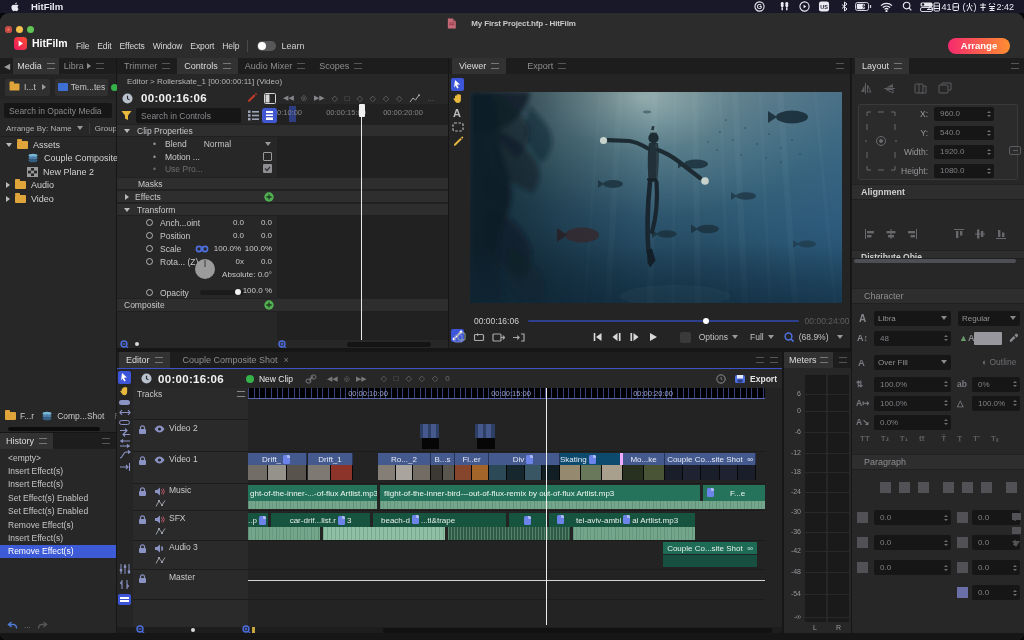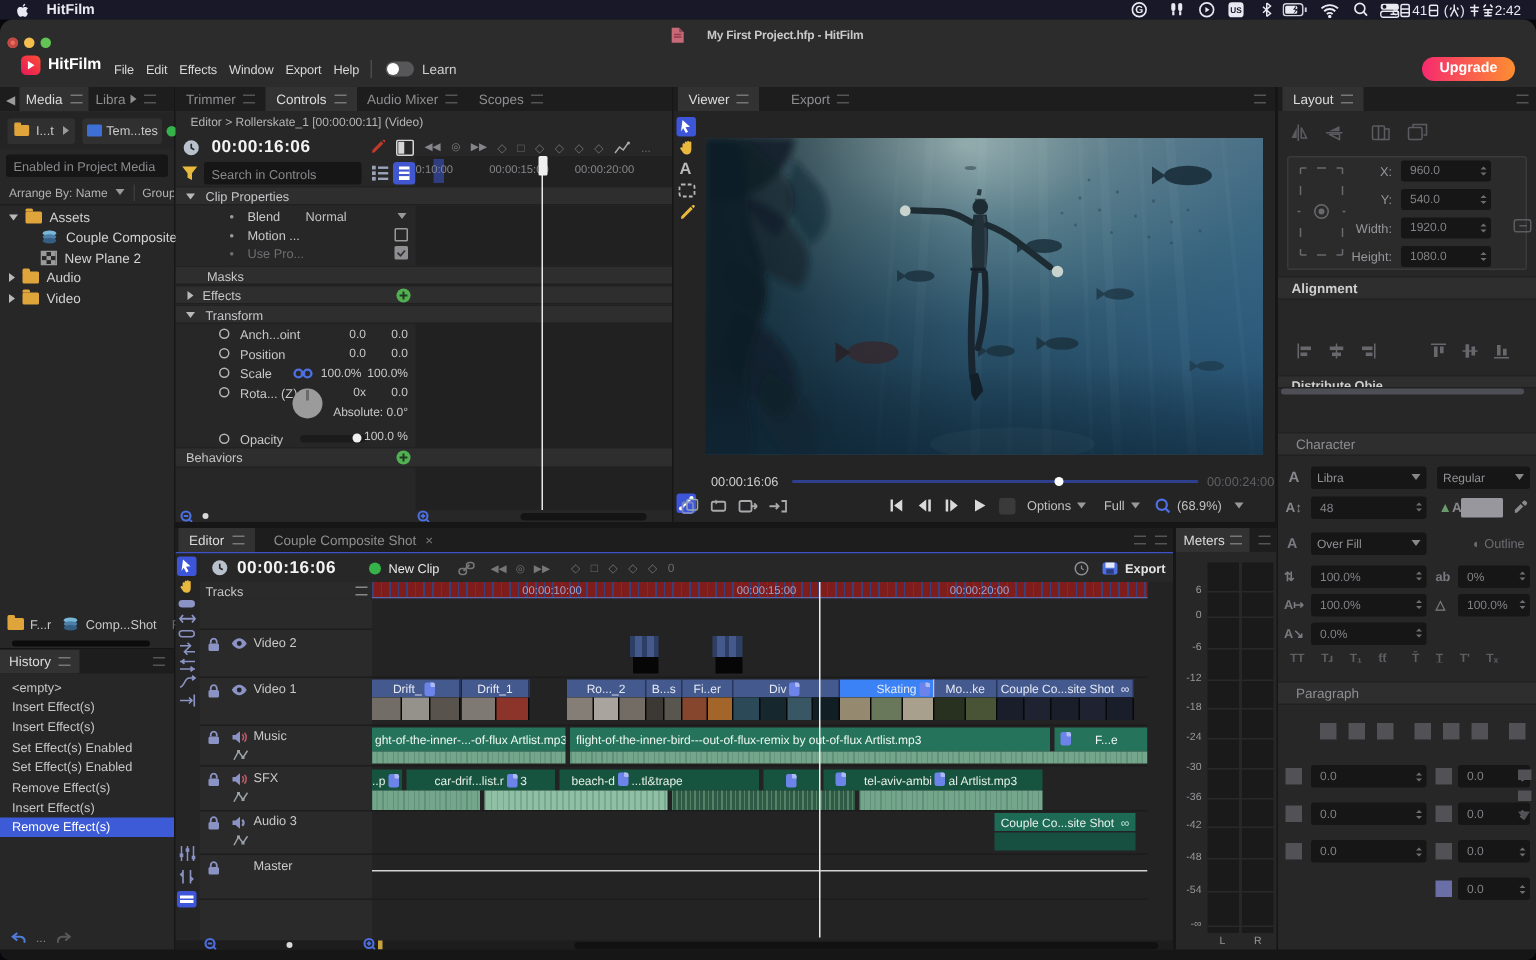--- a/index.html
+++ b/index.html
@@ -154,21 +154,21 @@
           <span class="menu">Window</span>
           <span class="menu">Export</span>
           <span class="menu" style="margin-right:8px">Help</span>
   <span style="width:1px;height:12px;background:#4a4a4a;margin-right:9px"></span>
   <span style="width:19px;height:10px;background:#57575a;border-radius:5px;position:relative;margin-right:5px">
             <i style="position:absolute;left:1px;top:1px;width:8px;height:8px;border-radius:50%;background:#fdfdfd"></i>
           </span>
   <span style="color:#cecece;font-size:9px">Learn</span>
  </div>
  <div class="abs r" style="left:948px;top:3.5px;width:62px;height:16.5px;border-radius:8.5px;background:linear-gradient(90deg,#f62a6e,#fd8e31);justify-content:center">
-          <b style="color:#fff;font-size:9.5px">Upgrade</b>
+          <b style="color:#fff;font-size:9.5px">Arrange</b>
         </div>
 </div>
 
 <div id="panels" class="abs" style="left:0;top:45px;width:1024px;height:582px;background:#161617">
 
 <div class="abs" style="left:0;top:0;width:116px;height:374px;background:#272728">
  <div class="tabbar" style="position:absolute;left:0;top:0;width:116px;height:16px">
   <span style="color:#9a9a9a;font-size:8px;display:flex;align-items:center;padding:0 3px 0 4px">◀</span>
   <span class="tab on" style="padding:0 4px">Media<span class="ham" style="border-color:#777"></span></span>
   <span class="tab" style="padding:0 5px">Libra <span class="tri-r" style="border-left-color:#8e8e90;margin-left:3px"></span><span class="ham"></span></span>
@@ -178,21 +178,21 @@
               <span class="fold s"></span>
               <span style="color:#c9c9c9;font-size:8.5px">I...t</span>
               <span class="tri-r" style="border-left-color:#9a9a9a;margin-left:2px"></span>
             </div>
   <div class="r" style="background:#303031;border-radius:2px;height:17px;margin-left:5px;padding:0 3px;gap:3px">
               <span style="width:10px;height:8px;background:#3d6fd4;border-radius:1px;flex:none"></span>
               <span style="color:#c9c9c9;font-size:8.5px">Tem...tes</span>
             </div>
   <span style="width:7px;height:7px;border-radius:50%;background:#35b24a;margin-left:3px;flex:none"></span>
  </div>
- <div class="inp abs" style="left:4px;top:45px;width:108px;height:15px">Enabled in Project Media</div>
+ <div class="inp abs" style="left:4px;top:45px;width:108px;height:15px">Search in Opacity Media</div>
  <div class="abs r" style="left:0;top:62px;width:116px;height:17px;border-bottom:1px solid #1e1e1f;color:#b2b2b2;font-size:8px;overflow:hidden">
   <span style="margin-left:6px;white-space:nowrap">Arrange By: Name</span>
             <span class="tri-d" style="border-top-color:#999;margin-left:5px"></span>
   <span style="width:1px;height:11px;background:#3a3a3a;margin:0 5px 0 6px;flex:none"></span>
             <span style="white-space:nowrap">Group By</span>
  </div>
  <div class="abs" style="left:0;top:80px;width:116px;height:294px">
   <div class="r" style="height:13.5px;gap:5px">
               <span class="tri-d" style="margin-left:6px"></span>
               <span class="fold"></span>
@@ -397,21 +397,21 @@
             <span style="position:absolute;left:9.2px;top:1px;width:1.6px;height:7px;background:#6a6a6a"></span>
           </div>
  <div class="abs r" style="left:0;top:228px;width:160px;height:13px;color:#c9c9c9;font-size:8.5px">
             <span style="width:7px;height:7px;border:1.3px solid #b5b5b5;border-radius:50%;margin-left:29px"></span>
             <span style="margin-left:7px">Opacity</span>
   <span style="margin-left:11px;width:44px;height:5px;background:#1b1b1c;border-radius:2.5px;position:relative">
               <i style="position:absolute;right:3px;top:-1px;width:6px;height:6px;border-radius:50%;background:#f0f0f0"></i>
             </span>
           </div>
  <div class="hdr abs r" style="left:0;top:240px;width:331px;height:14px">
-            <span style="margin-left:7px">Behaviors</span>
+            <span style="margin-left:7px">Composite</span>
             <svg style="position:absolute;left:147px" width="10" height="10" viewBox="0 0 10 10">
               <circle cx="5" cy="5" r="4.7" fill="#52b052"></circle>
               <path d="M5 2.4v5.2M2.4 5h5.2" stroke="#1e3a1e" stroke-width="1.3"></path>
             </svg>
           </div>
 
  <div class="abs" style="left:0;top:158px;width:155px;color:#c9c9c9;font-size:8px;text-align:right">
   <div style="height:13px;line-height:13px"><span style="display:inline-block;width:126px">0.0</span><span style="display:inline-block;width:28px">0.0</span></div>
   <div style="height:13px;line-height:13px"><span style="display:inline-block;width:126px">0.0</span><span style="display:inline-block;width:28px">0.0</span></div>
   <div style="height:13px;line-height:13px"><span style="display:inline-block;width:123px">100.0%</span><span style="display:inline-block;width:31px;white-space:nowrap">100.0%</span></div>
@@ -645,21 +645,21 @@
                 <path d="M8.7 1v8" stroke="#d9d9d9" stroke-width="1.7"></path>
               </svg>
    <svg width="10" height="10" viewBox="0 0 10 10">
                 <path d="M3.5 1l5 4-5 4z" fill="#d9d9d9"></path>
                 <path d="M1.3 1v8" stroke="#d9d9d9" stroke-width="1.7"></path>
               </svg>
    <svg width="9" height="10" viewBox="0 0 9 10">
                 <path d="M1 1l7 4-7 4z" fill="#d9d9d9"></path>
               </svg>
   </div>
-  <div class="r" style="position:absolute;right:21px;font-size:8.5px;color:#c2c2c2">
+  <div class="r" style="position:absolute;right:7px;font-size:8.5px;color:#c2c2c2">
    <span style="width:11px;height:11px;background:#3a3a3b;border-radius:2px;margin-right:8px;display:inline-block"></span>
    <span>Options</span>
               <span class="tri-d" style="border-top-color:#999;margin-left:4px"></span>
    <span style="margin-left:12px">Full</span>
               <span class="tri-d" style="border-top-color:#999;margin-left:4px"></span>
    <svg width="11" height="11" viewBox="0 0 11 11" style="margin-left:10px">
                 <circle cx="4.5" cy="4.5" r="3.4" fill="none" stroke="#4d6fe0" stroke-width="1.5"></circle>
                 <path d="M7 7l2.6 2.6" stroke="#4d6fe0" stroke-width="1.5"></path>
               </svg>
    <span style="margin-left:4px">(68.9%)</span>
@@ -1010,21 +1010,21 @@
                 <rect x="3.5" y="5.5" width="5" height="3" fill="#2a3b80"></rect>
               </svg>
    <b style="color:#e4e4e4;font-size:8.5px;margin-left:4px">Export</b>
   </div>
  </div>
 
  <div class="abs r" style="left:16px;top:36px;width:115px;height:11px;background:#2a2a2b;color:#c6c6c6;font-size:8.5px">
             <span style="margin-left:4px">Tracks</span>
             <span class="ham abs" style="left:99px;border-color:#888"></span>
           </div>
- <div class="abs" style="left:131px;top:36px;width:517px;height:11px;background:#7f1d1d;border-bottom:1.5px solid #5a68ae;overflow:hidden">
+ <div class="abs" style="left:131px;top:36px;width:517px;height:11px;background:#000000;border-bottom:1.5px solid #5a68ae;overflow:hidden">
   <div class="abs" style="left:0;top:0;width:517px;height:11px;background:repeating-linear-gradient(90deg,#37427b 0 1px,transparent 1px 5.72px),repeating-linear-gradient(90deg,#414c88 0 1px,transparent 1px 28.6px)"></div>
   <span class="abs" style="left:120px;transform:translateX(-50%);color:#9aa3d0;font-size:7.5px;top:1px">00:00:10:00</span>
   <span class="abs" style="left:263px;transform:translateX(-50%);color:#9aa3d0;font-size:7.5px;top:1px">00:00:15:00</span>
   <span class="abs" style="left:405px;transform:translateX(-50%);color:#9aa3d0;font-size:7.5px;top:1px">00:00:20:00</span>
  </div>
 
  <div class="abs" style="left:0;top:17px;width:16px;height:258px;background:#252526">
   <div style="width:13px;height:13px;background:#3d55d8;border-radius:2px;margin:2px 0 2px 1px">
               <svg width="13" height="13" viewBox="0 0 13 13">
                 <path d="M4 2l5 4.5-3 .3 1.7 3-1.5.8-1.7-3.1L3 9.7z" fill="#fff"></path>
@@ -1154,21 +1154,21 @@
             <div class="abs r" style="left:0px;top:54px;width:59px;height:12px;background:#44598e;border-right:1px solid #28335a;justify-content:center;color:#e6eaf5;font-size:8px;white-space:nowrap;overflow:hidden">Drift_<span style="display:inline-block;width:7px;height:9px;background:#6c84ea;border-radius:1.5px;position:relative;vertical-align:-1px;margin:0 2px">
                 <i style="position:absolute;right:0;top:0;width:3px;height:3px;background:#aebbf2;border-radius:0 1.5px 0 1px"></i>
               </span></div>
             <div class="abs r" style="left:60px;top:54px;width:45px;height:12px;background:#44598e;border-right:1px solid #28335a;justify-content:center;color:#e6eaf5;font-size:8px;white-space:nowrap;overflow:hidden">Drift_1</div>
             <div class="abs r" style="left:130px;top:54px;width:53px;height:12px;background:#44598e;border-right:1px solid #28335a;justify-content:center;color:#e6eaf5;font-size:8px;white-space:nowrap;overflow:hidden">Ro..._2</div>
             <div class="abs r" style="left:183px;top:54px;width:24px;height:12px;background:#44598e;border-right:1px solid #28335a;justify-content:center;color:#e6eaf5;font-size:8px;white-space:nowrap;overflow:hidden">B...s</div>
             <div class="abs r" style="left:207px;top:54px;width:34px;height:12px;background:#44598e;border-right:1px solid #28335a;justify-content:center;color:#e6eaf5;font-size:8px;white-space:nowrap;overflow:hidden">Fi..er</div>
             <div class="abs r" style="left:241px;top:54px;width:71px;height:12px;background:#44598e;border-right:1px solid #28335a;justify-content:center;color:#e6eaf5;font-size:8px;white-space:nowrap;overflow:hidden">Div<span style="display:inline-block;width:7px;height:9px;background:#6c84ea;border-radius:1.5px;position:relative;vertical-align:-1px;margin:0 2px">
                 <i style="position:absolute;right:0;top:0;width:3px;height:3px;background:#aebbf2;border-radius:0 1.5px 0 1px"></i>
               </span></div>
-            <div class="abs r" style="left:312px;top:54px;width:63px;height:12px;background:#3b82f6;border-right:1px solid #f0abfc;justify-content:flex-end;color:#e6eaf5;font-size:8px;white-space:nowrap;overflow:hidden">Skating<span style="display:inline-block;width:7px;height:9px;background:#6c84ea;border-radius:1.5px;position:relative;vertical-align:-1px;margin:0 2px">
+            <div class="abs r" style="left:312px;top:54px;width:63px;height:12px;background:#0c4a6e;border-right:3px solid #f0abfc;justify-content:flex-start;color:#e6eaf5;font-size:8px;white-space:nowrap;overflow:hidden">Skating<span style="display:inline-block;width:7px;height:9px;background:#6c84ea;border-radius:1.5px;position:relative;vertical-align:-1px;margin:0 2px">
                 <i style="position:absolute;right:0;top:0;width:3px;height:3px;background:#aebbf2;border-radius:0 1.5px 0 1px"></i>
               </span></div>
             <div class="abs r" style="left:375px;top:54px;width:42px;height:12px;background:#44598e;border-right:1px solid #28335a;justify-content:center;color:#e6eaf5;font-size:8px;white-space:nowrap;overflow:hidden">Mo...ke</div>
             <div class="abs r" style="left:417px;top:54px;width:91px;height:12px;background:#44598e;border-right:1px solid #28335a;justify-content:center;color:#e6eaf5;font-size:8px;white-space:nowrap;overflow:hidden">Couple Co...site Shot &nbsp;∞</div>
             <div class="abs" style="left:0px;top:66px;width:59px;height:15px;background:#0a0a0a;filter:brightness(.82) saturate(.8)">
               <i style="position:absolute;left:0.0px;top:0;width:18.7px;height:15px;background:#8e857b"></i>
               <i style="position:absolute;left:19.7px;top:0;width:18.7px;height:15px;background:#b7b2a8"></i>
               <i style="position:absolute;left:39.3px;top:0;width:18.7px;height:15px;background:#6e655c"></i>
             </div>
             <div class="abs" style="left:60px;top:66px;width:45px;height:15px;background:#0a0a0a;filter:brightness(.82) saturate(.8)">

